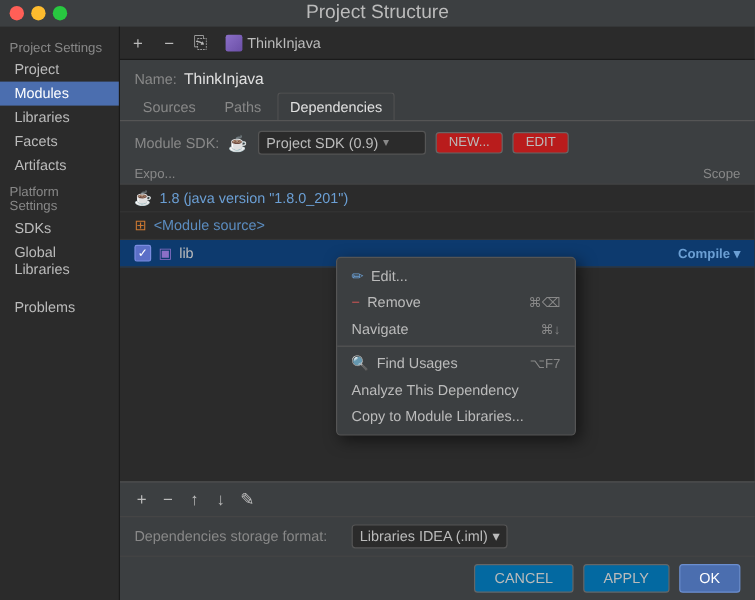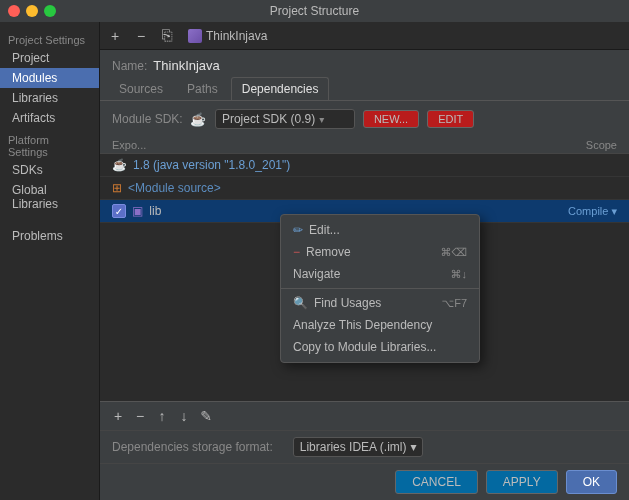--- a/index.html
+++ b/index.html
@@ -32,21 +32,21 @@
     }
     .tb-btn {
       width: 12px; height: 12px;
       border-radius: 50%;
       display: inline-block;
     }
     .tb-close { background: #ff5f57; }
     .tb-min { background: #febc2e; }
     .tb-max { background: #28c840; }
     .title-bar-title {
-      font-size: 12px;
+      font-size: 16px;
       color: #bbbbbb;
     }
 
     
     .main-layout {
       display: flex;
       height: calc(500px - 22px);
     }
 
     
@@ -265,20 +265,21 @@
       font-size: 12px;
       color: #bbbbbb;
     }
     .dep-name.blue { color: #6b9fd4; }
     .dep-name.angle { color: #5b8cbf; }
     .dep-scope {
       margin-left: auto;
       font-size: 11px;
       color: #6b9fd4;
       cursor: pointer;
+      font-weight: bold;
     }
 
     
     .context-menu {
       position: absolute;
       left: 180px;
       top: 60px;
       background: #3c3f41;
       border: 1px solid #555;
       border-radius: 4px;
@@ -393,20 +394,21 @@
   <span class="title-bar-title">Project Structure</span>
 </div>
 
 <div class="main-layout">
 
   <div class="sidebar">
     <div class="sidebar-section-label">Project Settings</div>
     <div class="sidebar-item">Project</div>
     <div class="sidebar-item active">Modules</div>
     <div class="sidebar-item">Libraries</div>
+    <div class="sidebar-item">Facets</div>
     <div class="sidebar-item">Artifacts</div>
     <div class="sidebar-section-label">Platform Settings</div>
     <div class="sidebar-item">SDKs</div>
     <div class="sidebar-item">Global Libraries</div>
     <div style="height:12px;"></div>
     <div class="sidebar-item">Problems</div>
   </div>
 
   <div class="content-area">
 

